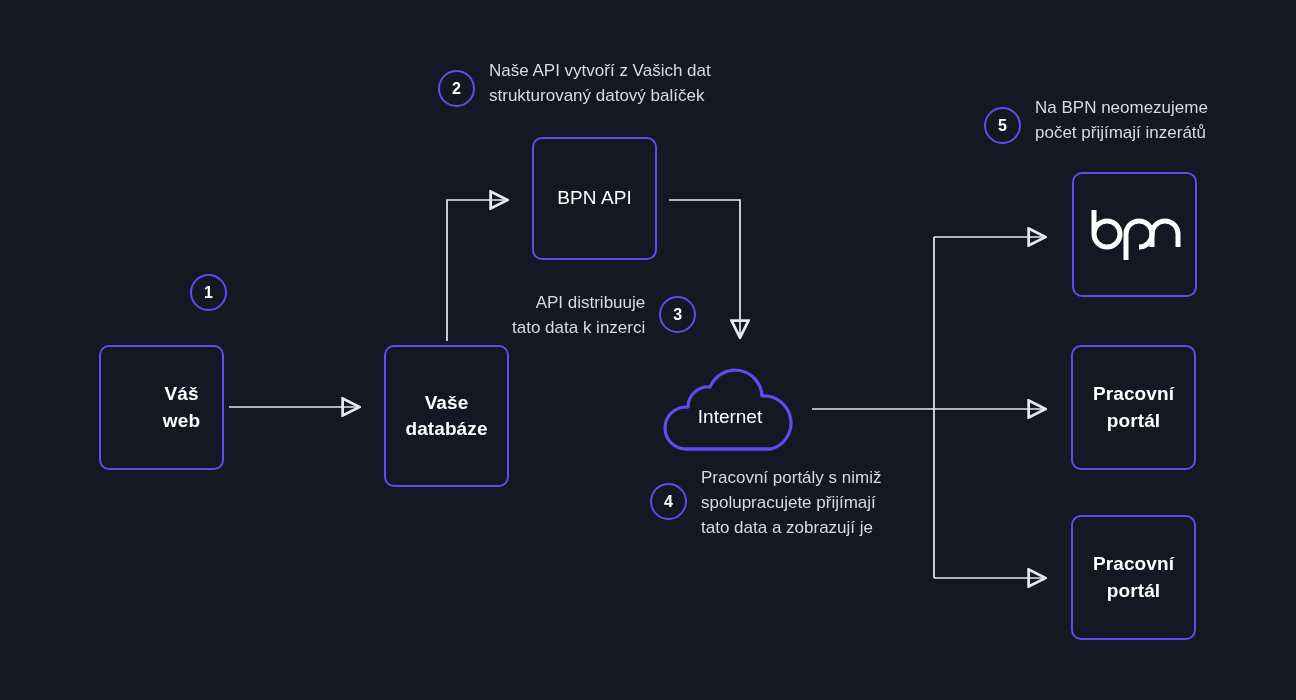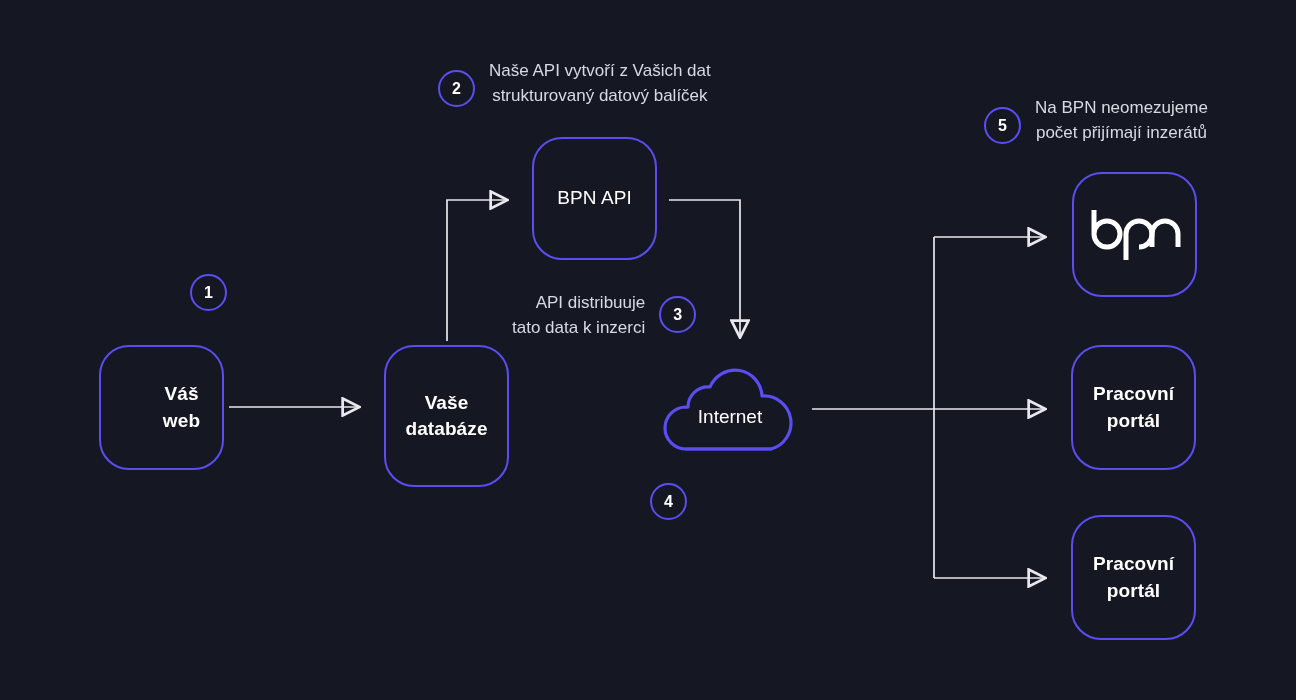--- a/index.html
+++ b/index.html
@@ -31,21 +31,21 @@
     top: 0;
     width: 1296px;
     height: 700px;
     pointer-events: none;
   }
 
   
   .node {
     position: absolute;
     border: 2px solid #5b4df0;
-    border-radius: 30px;
+    border-radius: 10px;
     background: #15182300;
     display: flex;
     align-items: center;
     justify-content: center;
     text-align: center;
     color: #ffffff;
     font-size: 19px;
     font-weight: 700;
     line-height: 1.38;
     letter-spacing: 0.1px;
@@ -111,21 +111,20 @@
     font-size: 16px;
     font-weight: 700;
   }
 
   .annotation-text {
     color: #d7dae3;
     font-size: 17px;
     line-height: 1.46;
     white-space: pre-line;
     font-weight: 400;
-    text-align: center;
   }
   .annotation.reversed .annotation-text { text-align: right; }
 
   #ann-1 { left: 190px; top: 258px; }
   #ann-1 .badge { margin-top: 16px; }
 
   #ann-2 { left: 438px; top: 59px; }
   #ann-2 .badge { margin-top: 11px; }
 
   #ann-3 { left: 512px; top: 291px; }
@@ -241,20 +240,23 @@
   </div>
 
   <div class="annotation reversed" id="ann-3">
     <div class="badge">3</div>
     <div class="annotation-text">API distribuuje
 tato data k inzerci</div>
   </div>
 
   <div class="annotation" id="ann-4">
     <div class="badge">4</div>
+    <div class="annotation-text">Pracovní portály s nimiž
+spolupracujete přijímají
+tato data a zobrazují je</div>
   </div>
 
   <div class="annotation" id="ann-5">
     <div class="badge">5</div>
     <div class="annotation-text">Na BPN neomezujeme
 počet přijímají inzerátů</div>
   </div>
 
 </div>
 

